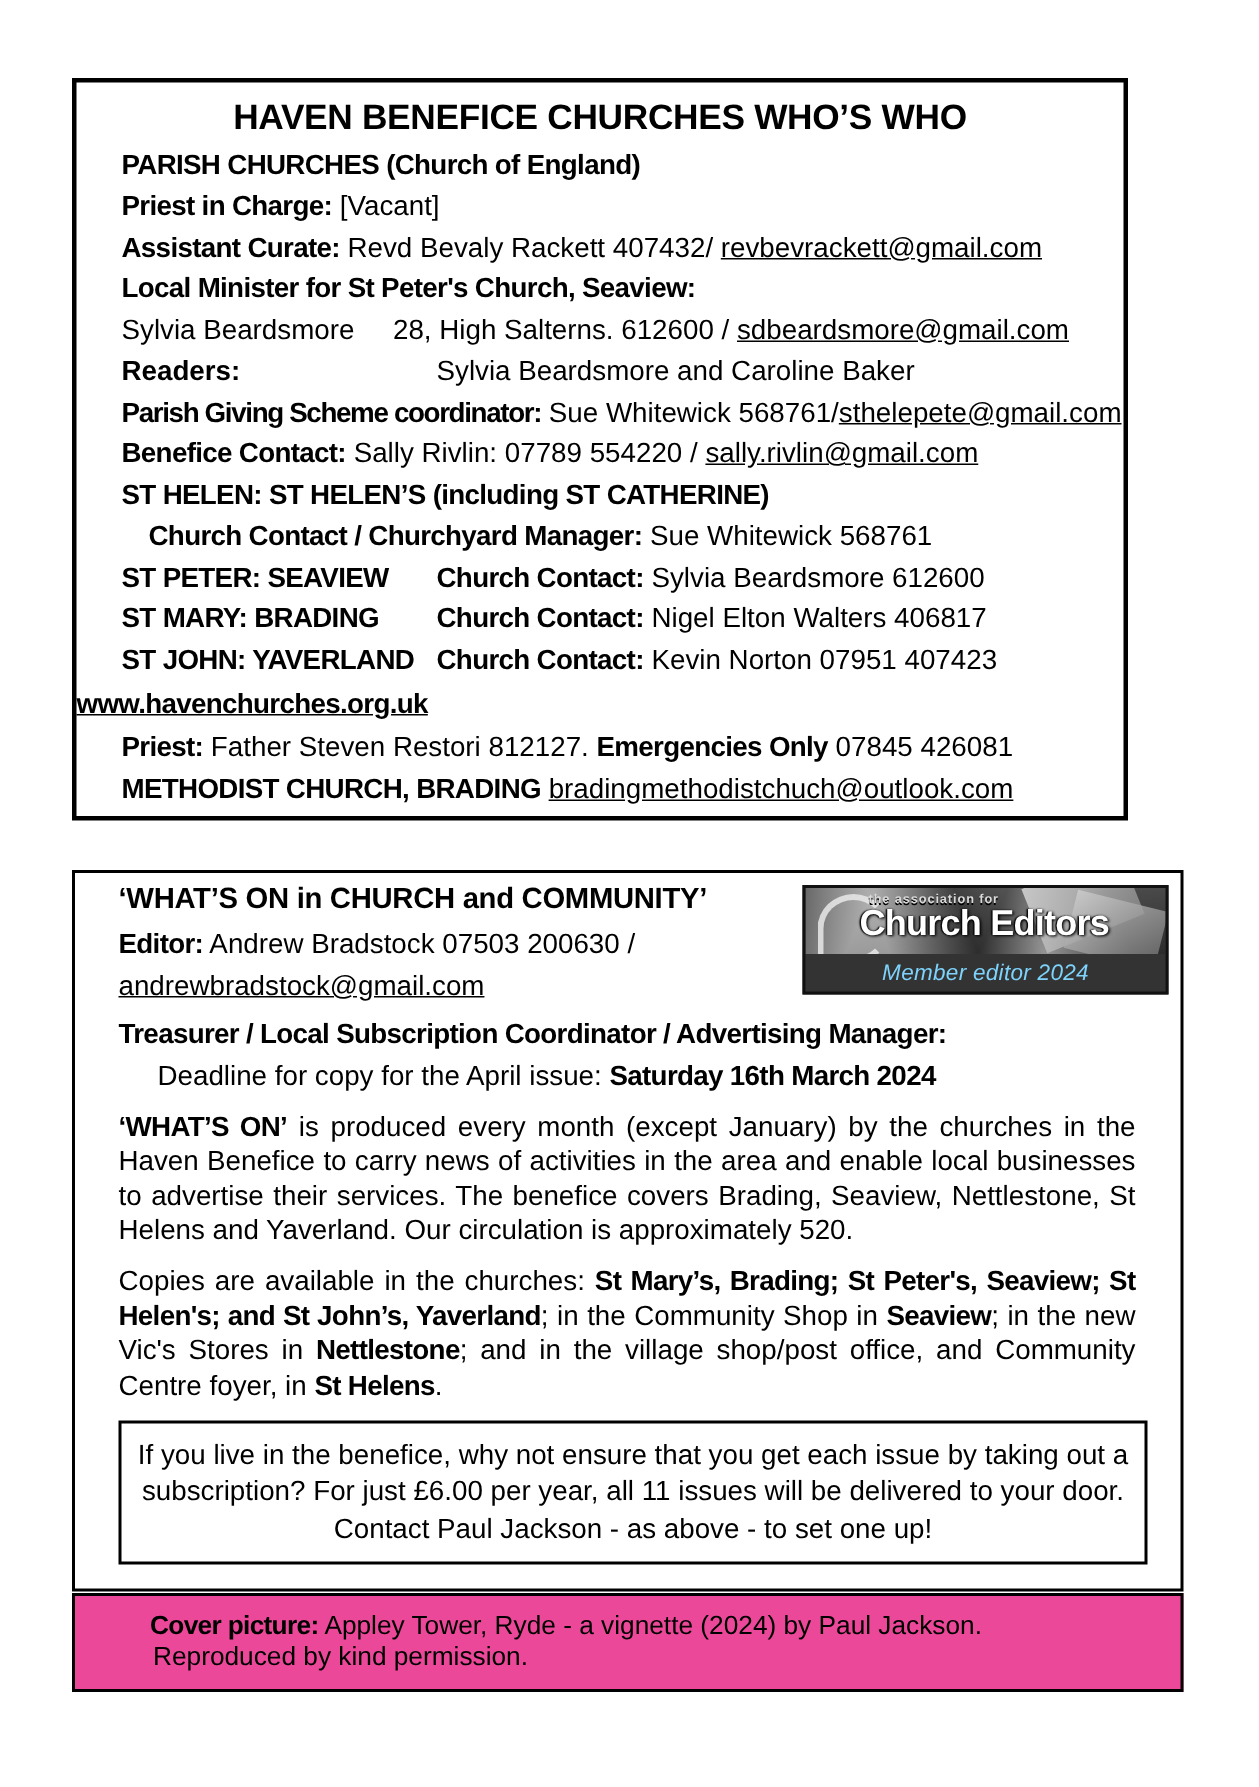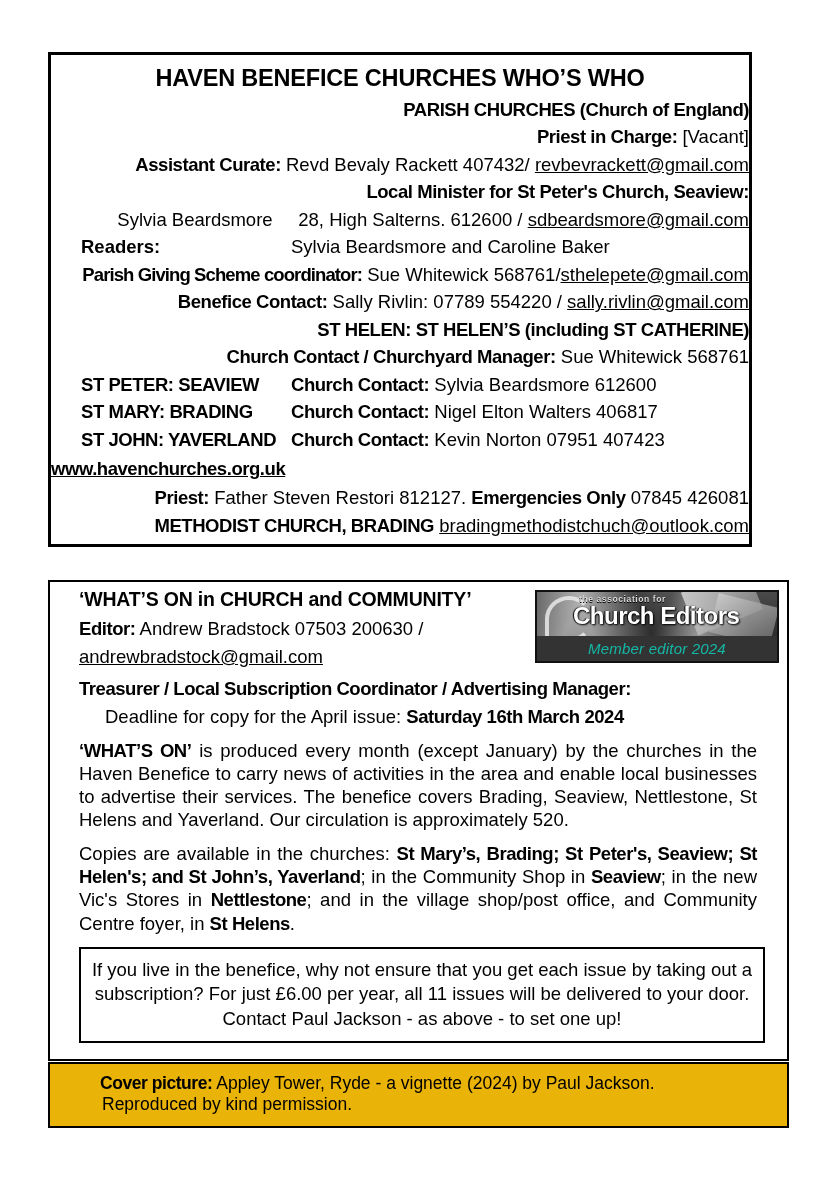--- a/index.html
+++ b/index.html
@@ -43,21 +43,20 @@
     margin: 5px 0 9px 0;
     line-height: 1.1;
   }
 
   .line {
     font-size: 18.5px;
     line-height: 1.0;
     padding: 0 0 0 30px;
     margin-bottom: 9px;
     white-space: nowrap;
-    text-align: right;
   }
 
   b, .b { font-weight: bold; }
   .cond { letter-spacing: -0.45px; }
   .u { text-decoration: underline; }
 
   .center-line {
     font-size: 18.5px;
     font-weight: bold;
     margin: 4px 0 9px 0;
@@ -175,21 +174,21 @@
     font-size: 24px;
     font-weight: bold;
     color: #ffffff;
     letter-spacing: -0.5px;
     z-index: 3;
     text-shadow: 1px 1px 2px #000, -1px 0 1px #000;
   }
   .logo-bottom {
     height: 25px;
     background: #333333;
-    color: #14b8a6;
+    color: #7dd3fc;
     font-style: italic;
     font-size: 15px;
     text-align: center;
     line-height: 25px;
     letter-spacing: 0.2px;
   }
 
   .para {
     font-size: 18.5px;
     line-height: 1.26;
@@ -209,21 +208,21 @@
 
   
   .panel-cover {
     position: absolute;
     left: 48px;
     top: 1062px;
     width: 741px;
     border: 2px solid #000;
     box-sizing: border-box;
     padding: 9px 0 10px 0;
-    background: #eab308;
+    background: #ec4899;
   }
   .cover-line {
     font-size: 17.5px;
     line-height: 1.22;
     padding-left: 50px;
   }
 
   .phone-glyph {
     font-family: "DejaVu Sans", sans-serif;
     font-size: 17px;

